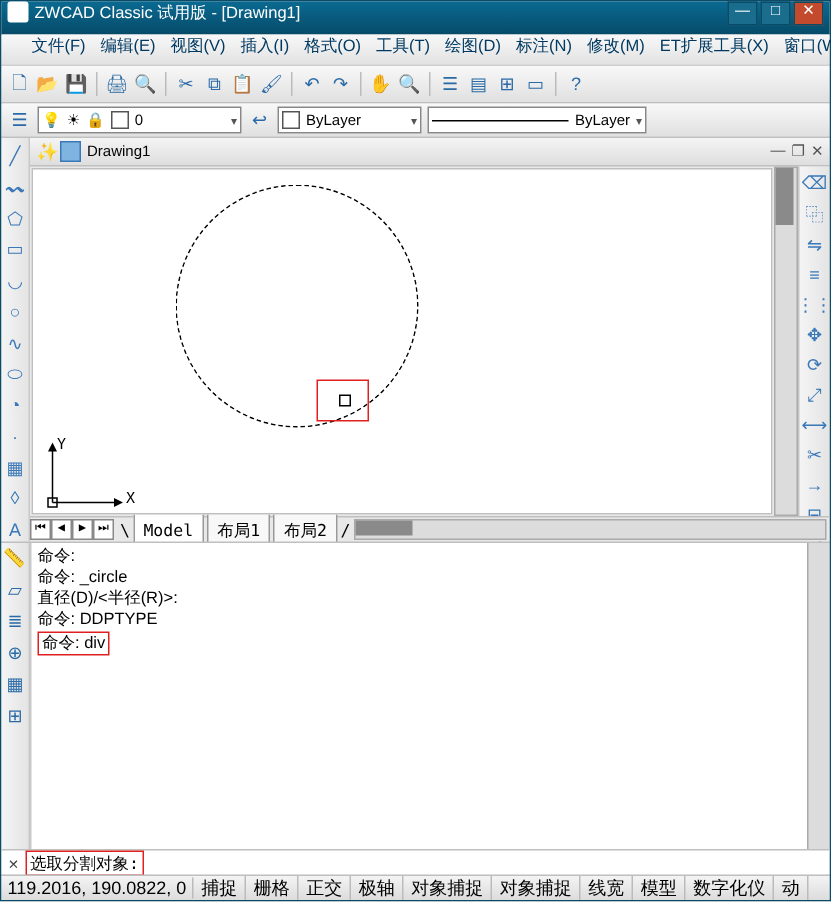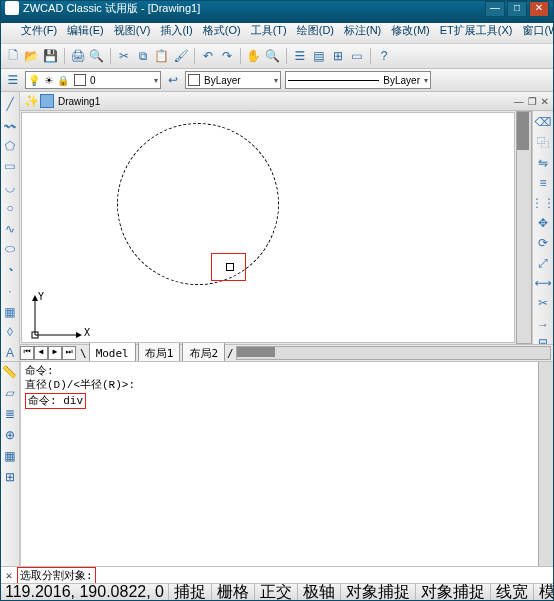--- a/index.html
+++ b/index.html
@@ -35,28 +35,28 @@
 .axis svg{overflow:visible}
 .bottomtabs{height:16px;background:#e8e8e8;border-top:1px solid #bfbfbf;display:flex;align-items:center;font-family:SimSun,monospace;font-size:11px}
 .bottomtabs .nav{display:flex;gap:0}
 .bottomtabs .nav span{width:12px;height:12px;border:1px solid #888;background:#fff;font-size:8px;text-align:center;line-height:10px;cursor:pointer}
 .bottomtabs .tab{padding:16px 6px;border:1px solid #999;border-bottom:none;background:#f8f8f8;margin-left:2px;cursor:pointer}
 .bottomtabs .tab.active{background:#fff;font-weight:normal}
 .hscroll{flex:1;height:12px;background:#dcdcdc;border:1px solid #aaa;margin:0 2px;position:relative}
 .hscroll .thumb{position:absolute;left:0;top:0;width:38px;height:10px;background:#8a8a8a}
 .lefticons{width:18px;background:linear-gradient(90deg,#f4f4f4,#e4e4e4);border-right:1px solid #c8c8c8;display:flex;flex-direction:column;align-items:center;gap:5px;padding-top:2px}
 .cmdarea{display:flex;border-top:1px solid #bfbfbf;height:204px}
-.cmdtext{flex:1;background:#fff;font-family:Liberation Mono, monospace;font-size:11px;padding:2px 4px;line-height:14px;overflow:hidden;border-left:1px solid #c8c8c8}
+.cmdtext{flex:1;background:#fff;font-family:Liberation Sans, sans-serif;font-size:11px;padding:2px 4px;line-height:14px;overflow:hidden;border-left:1px solid #c8c8c8}
 .cmdtext .hlrow{display:inline-block;border:1.5px solid #e02020;padding:0 2px;margin-top:1px}
 .vscroll{width:14px;background:#dcdcdc;border-left:1px solid #aaa}
 .cmdline{height:16px;display:flex;align-items:center;background:#fff;border-top:1px solid #bfbfbf;font-family:SimSun,monospace;font-size:11px;padding:0 2px}
 .cmdline .xbtn{width:12px;text-align:center;color:#444;cursor:pointer;margin-right:2px}
 .cmdline .prompt{border:1.5px solid #e02020;padding:0 2px}
 .cmdline input{flex:1;border:none;outline:none;font-family:inherit;font-size:11px;margin-left:4px}
-.statusbar{height:16px;background:linear-gradient(#f4f4f4,#dcdcdc);border-top:1px solid #bfbfbf;display:flex;align-items:center;font-size:16px;white-space:nowrap;overflow:hidden}
+.statusbar{height:16px;background:linear-gradient(#f4f4f4,#dcdcdc);border-top:1px solid #bfbfbf;display:flex;align-items:center;font-size:12px;white-space:nowrap;overflow:hidden}
 .statusbar .coords{padding:0 4px;border-right:1px solid #bbb}
 .statusbar .sbtn{padding:0 5px;border-right:1px solid #bbb;cursor:pointer}
 </style>
 </head>
 <body>
 
 <div class="window">
   <div class="titlebar">
     <div class="tb-icon"></div>
     <span>ZWCAD Classic 试用版 - [Drawing1]</span>
@@ -222,21 +222,23 @@
     <div class="lefticons">
       <span class="tbi">📏</span>
       <span class="tbi">▱</span>
       <span class="tbi">≣</span>
       <span class="tbi">⊕</span>
       <span class="tbi">▦</span>
       <span class="tbi">⊞</span>
     </div>
     <div class="cmdtext">
       <div>命令:</div>
+      <div>命令: _circle</div>
       <div>直径(D)/&lt;半径(R)&gt;:</div>
+      <div>命令: DDPTYPE</div>
       <div><span class="hlrow">命令: div</span></div>
     </div>
     <div class="vscroll"></div>
   </div>
 
   <div class="cmdline">
     <span class="xbtn">✕</span>
     <span class="prompt">选取分割对象:</span>
     <input type="text" style="">
   </div>

